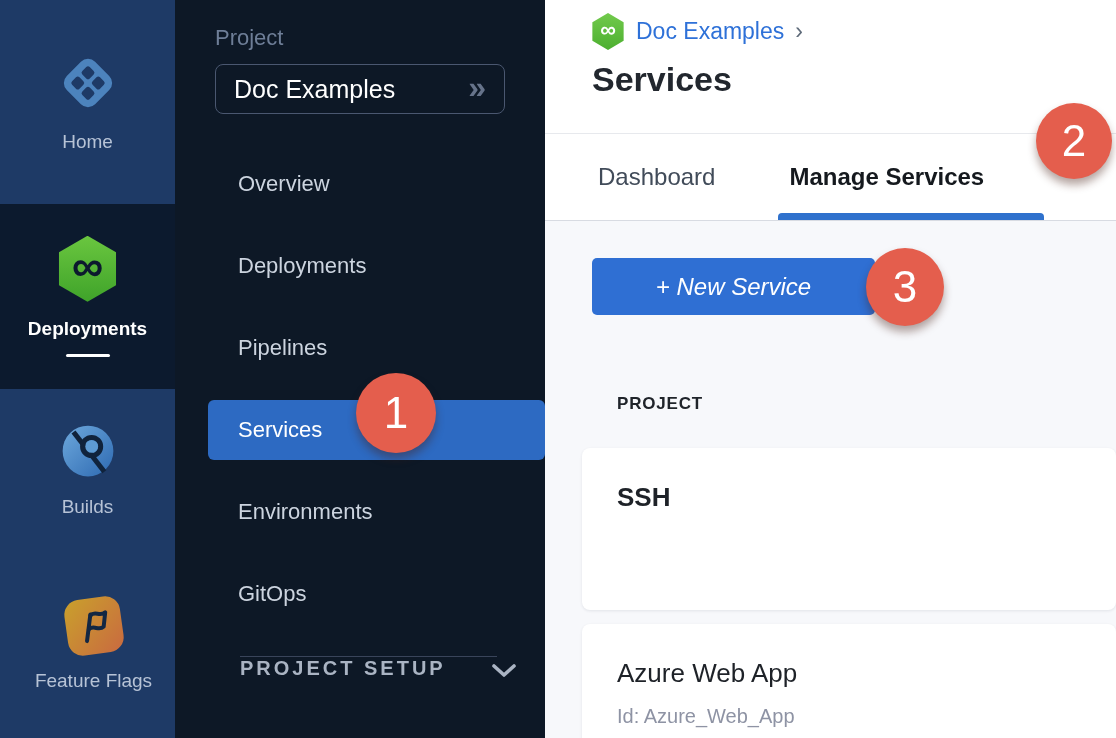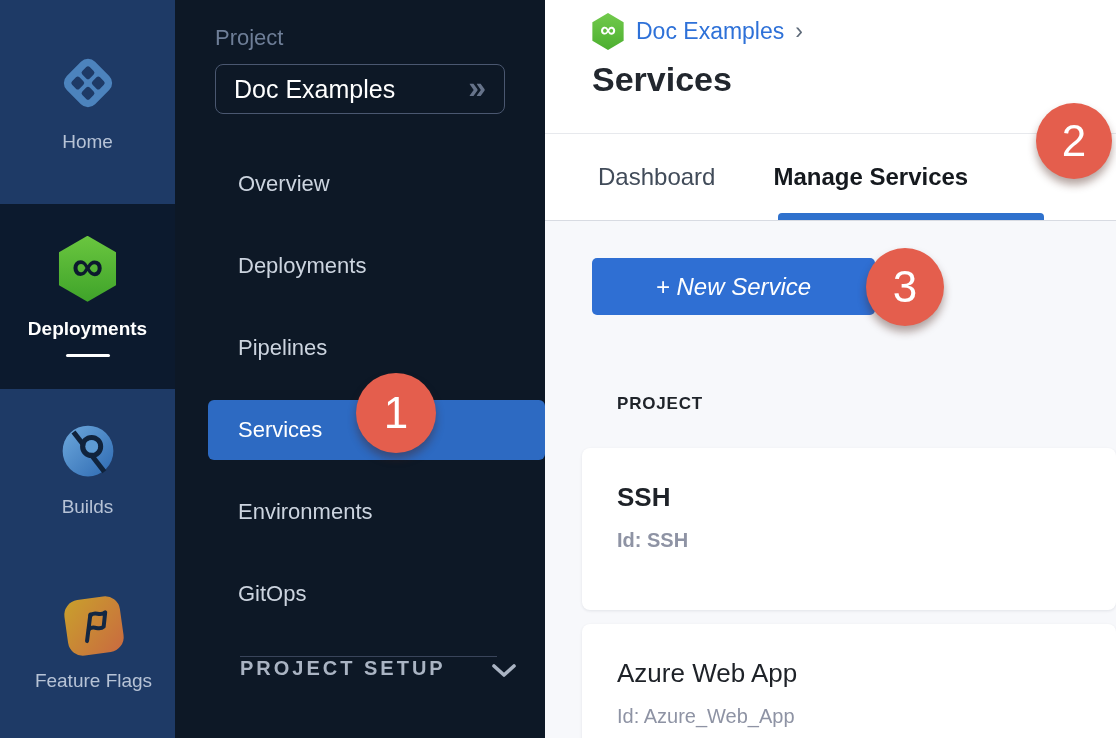--- a/index.html
+++ b/index.html
@@ -51,21 +51,21 @@
   .breadcrumb { display:flex; align-items:center; gap:11px; }
   .hex-small { width:34px; height:37px; background:linear-gradient(180deg,#72ca4c,#4caf30); }
   .hex-small .inf { font-size:22px; font-weight:700; color:#ffffff; line-height:1; margin-top:-3px; }
   .crumb-link { color:#2e71d8; font-size:23px; cursor:pointer; }
   .crumb-sep { color:#5f6b7a; font-size:23px; }
   .page-title { margin:10px 0 0 1px; font-size:34px; font-weight:700; color:#22272e; }
 
   .tabbar { height:88px; border-top:1px solid #e7e9ed; border-bottom:1px solid #d8dbe2;
     display:flex; align-items:center; padding-left:53px; position:relative; background:#fff; }
   .tab { font-size:24px; cursor:pointer; }
-  .tab-dashboard { color:#414b59; font-weight:500; margin-right:58px; }
+  .tab-dashboard { color:#414b59; font-weight:500; margin-right:74px; }
   .tab-manage { color:#15191e; font-weight:700; }
   .tab-underline { position:absolute; left:233px; bottom:0; width:266px; height:7px; background:#2f71cd; border-radius:4px 4px 0 0; }
 
   .content { flex:1; background:#f7f8fb; padding:37px 0 0 47px; overflow:hidden; }
   .new-btn { width:283px; height:57px; background:#2f6fd3; border:none; border-radius:5px;
     color:#ffffff; font-size:24px; font-weight:500; cursor:pointer; display:flex; align-items:center; justify-content:center;
     font-family:inherit;font-style:italic; }
   .svc-header { margin:79px 0 0 25px; font-size:17px; font-weight:700; letter-spacing:0.8px; color:#20242a; }
   .card { margin:0 0 0 -10px; width:calc(100% + 10px); background:#ffffff; border-radius:8px;
     box-shadow:0 1px 3px rgba(40,50,70,0.10); padding:34px 0 0 35px; height:162px; cursor:pointer; }
@@ -183,21 +183,20 @@
       <div class="tab-underline"></div>
     </div>
 
     <section class="content">
       <button class="new-btn">+ New Service</button>
 
       <div class="svc-header">PROJECT</div>
 
       <div class="card first">
         <div class="svc-name">SSH</div>
-        <div class="svc-id">Id: SSH</div>
       </div>
 
       <div class="card">
         <div class="svc-name">Azure Web App</div>
         <div class="svc-id">Id: Azure_Web_App</div>
       </div>
     </section>
   </main>
 
   <div class="callout callout-1">1</div>

